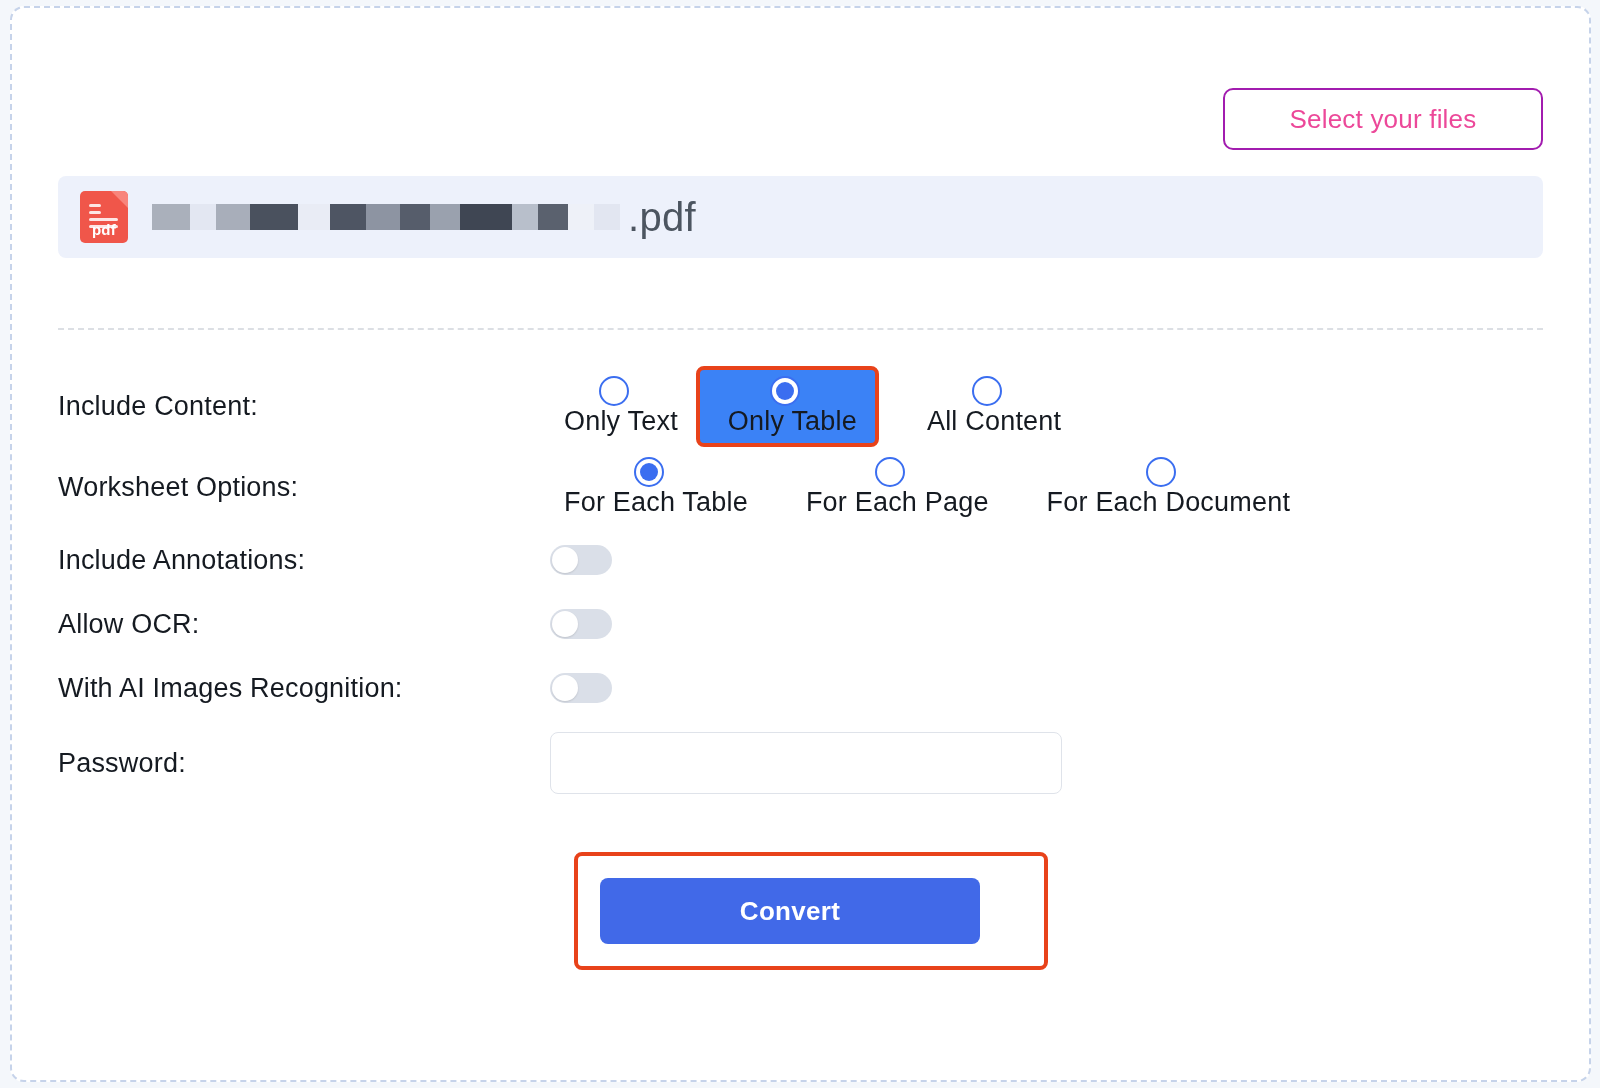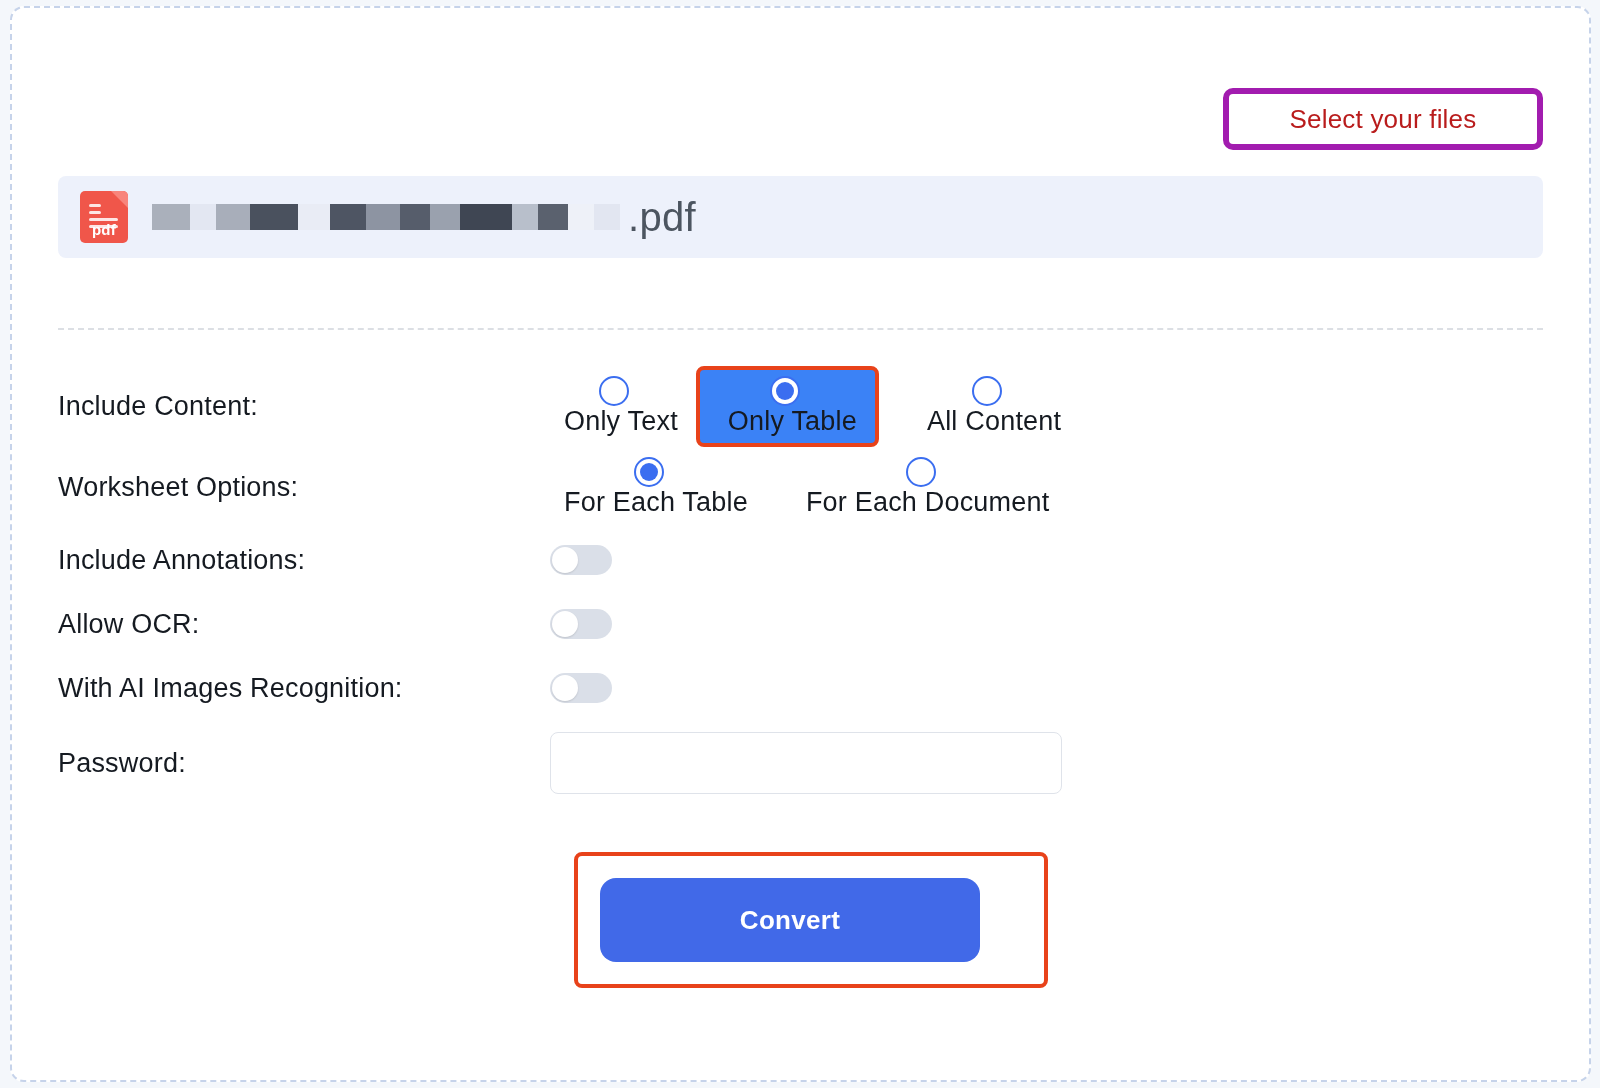--- a/index.html
+++ b/index.html
@@ -24,24 +24,24 @@
   }
 
   
   .select-files-row {
     display: flex;
     justify-content: flex-end;
     padding-top: 80px;
   }
   .select-files-btn {
     width: 320px; height: 62px;
-    border: 6px solid #a21caf;
+    border: 2px solid #a21caf;
     border-radius: 10px;
     background: #ffffff;
-    color: #b91c1c;
+    color: #ec4899;
     font-size: 26px;
     font-weight: 500;
     letter-spacing: .2px;
     display: flex; align-items: center; justify-content: center;
     cursor: pointer;
   }
 
   
   .file-row {
     margin-top: 26px;
@@ -204,24 +204,24 @@
     padding-left: 516px;
   }
   .convert-box {
     border: 4px solid #e8421a;
     border-radius: 8px;
     padding: 22px 64px 22px 22px;
     background: #fff;
     display: inline-block;
   }
   .convert-btn {
-    width: 380px; height: 84px;
+    width: 380px; height: 66px;
     background: #4169e8;
     border: none;
-    border-radius: 16px;
+    border-radius: 8px;
     color: #ffffff;
     font-family: "Liberation Sans", sans-serif;
     font-size: 26px;
     font-weight: bold;
     letter-spacing: .3px;
     cursor: pointer;
     text-align: center;
   }
 </style>
 </head>
@@ -292,20 +292,24 @@
       <div class="opt-row">
         <div class="opt-label">Worksheet Options:</div>
         <div class="opt-control">
           <div class="radio-group">
             <div class="radio-item">
               <span class="radio-dot checked"></span>
               <span class="radio-text">For Each Table</span>
             </div>
             <div class="radio-item">
               <span class="radio-dot"></span>
+              <span class="radio-text">For Each Page</span>
+            </div>
+            <div class="radio-item">
+              <span class="radio-dot"></span>
               <span class="radio-text">For Each Document</span>
             </div>
           </div>
         </div>
       </div>
 
 
       <div class="opt-row">
         <div class="opt-label">Include Annotations:</div>
         <div class="opt-control">

